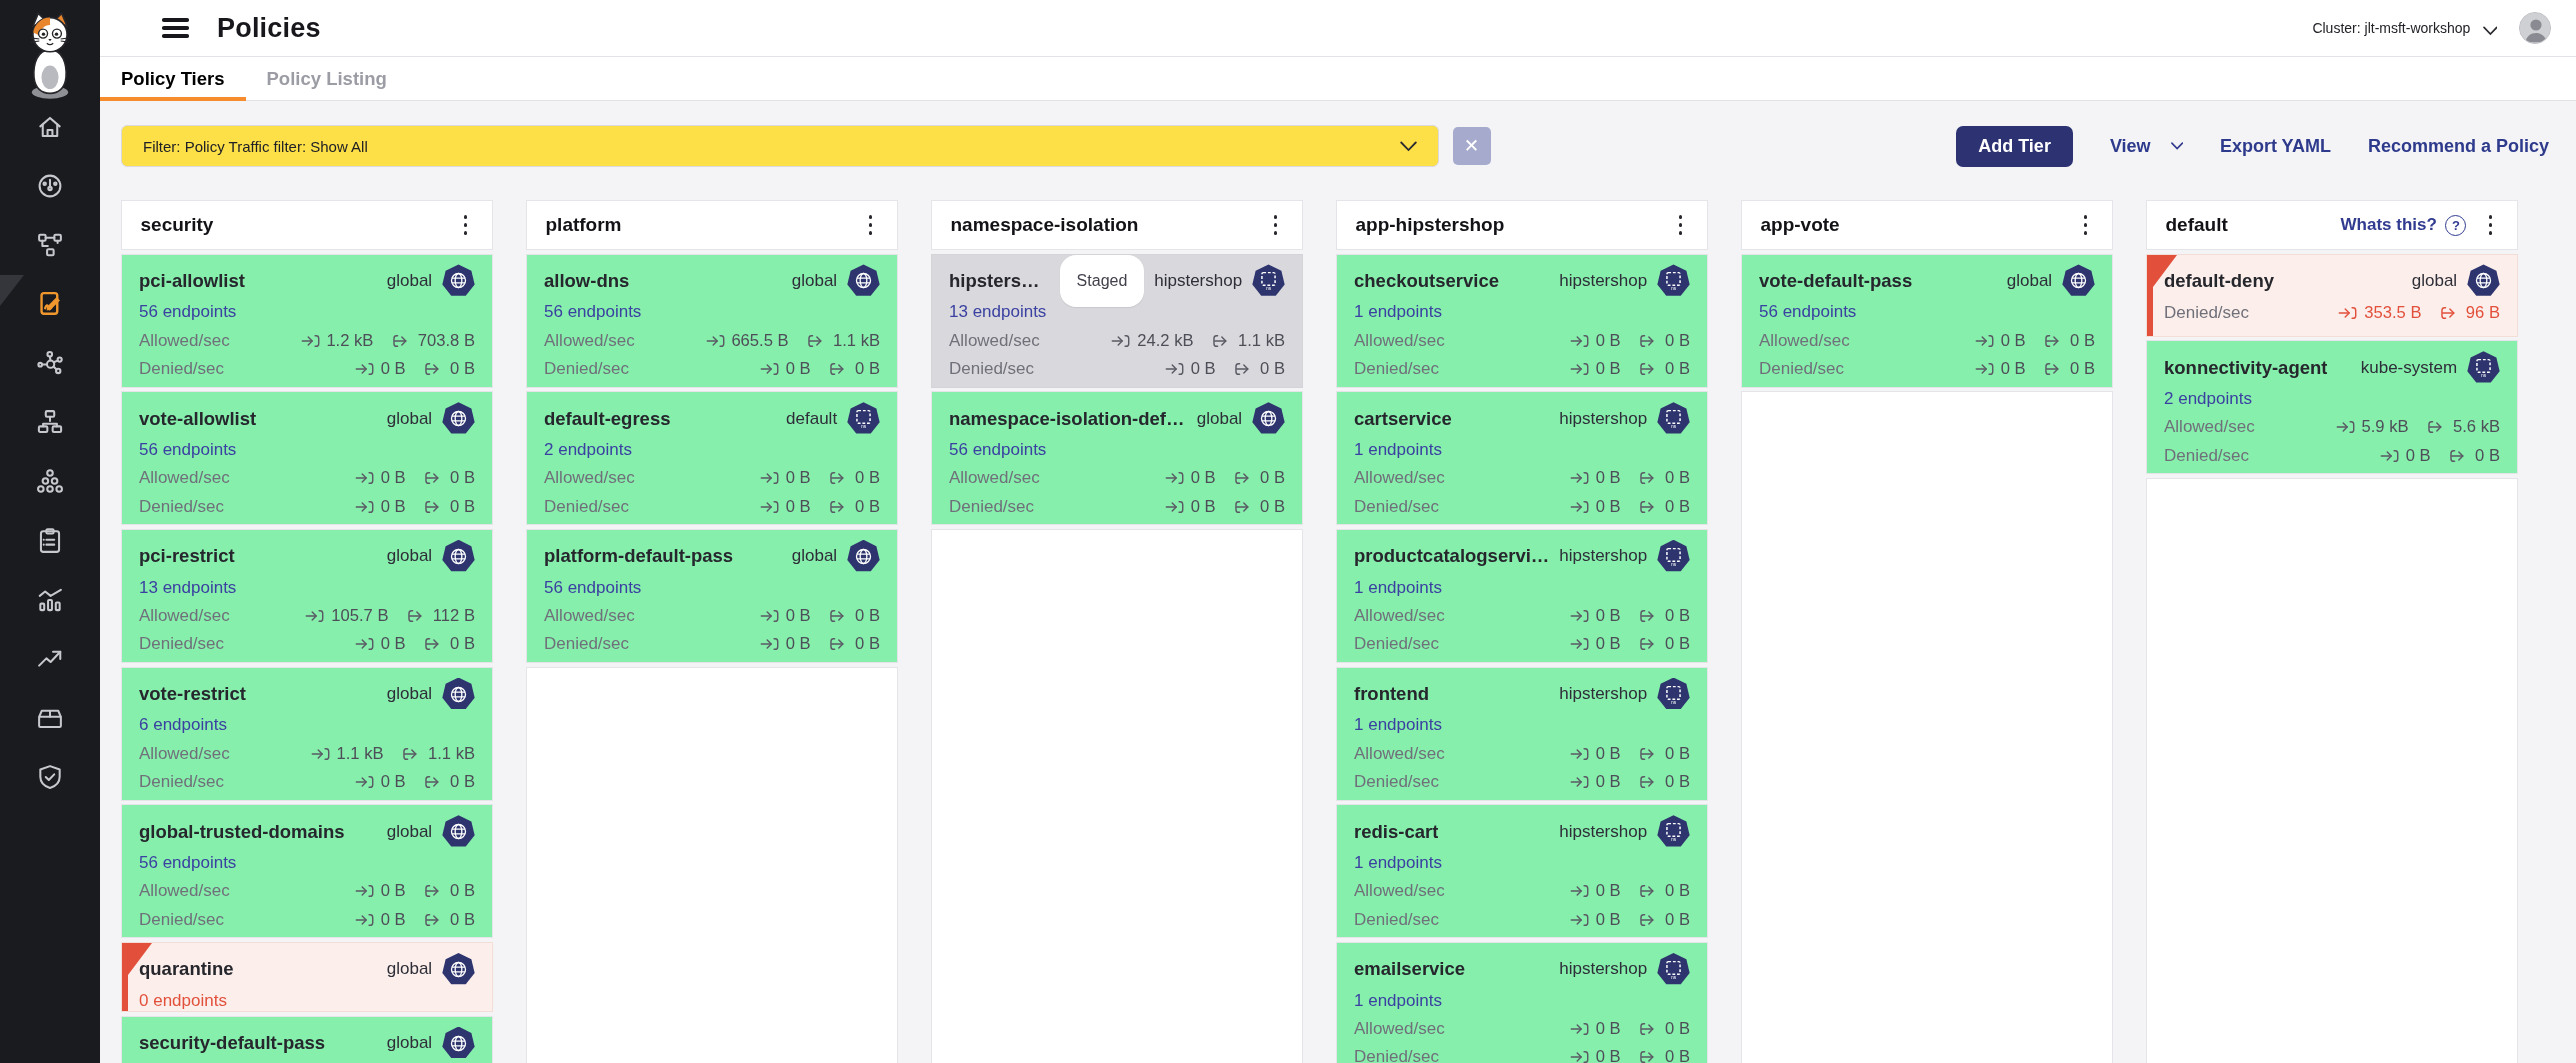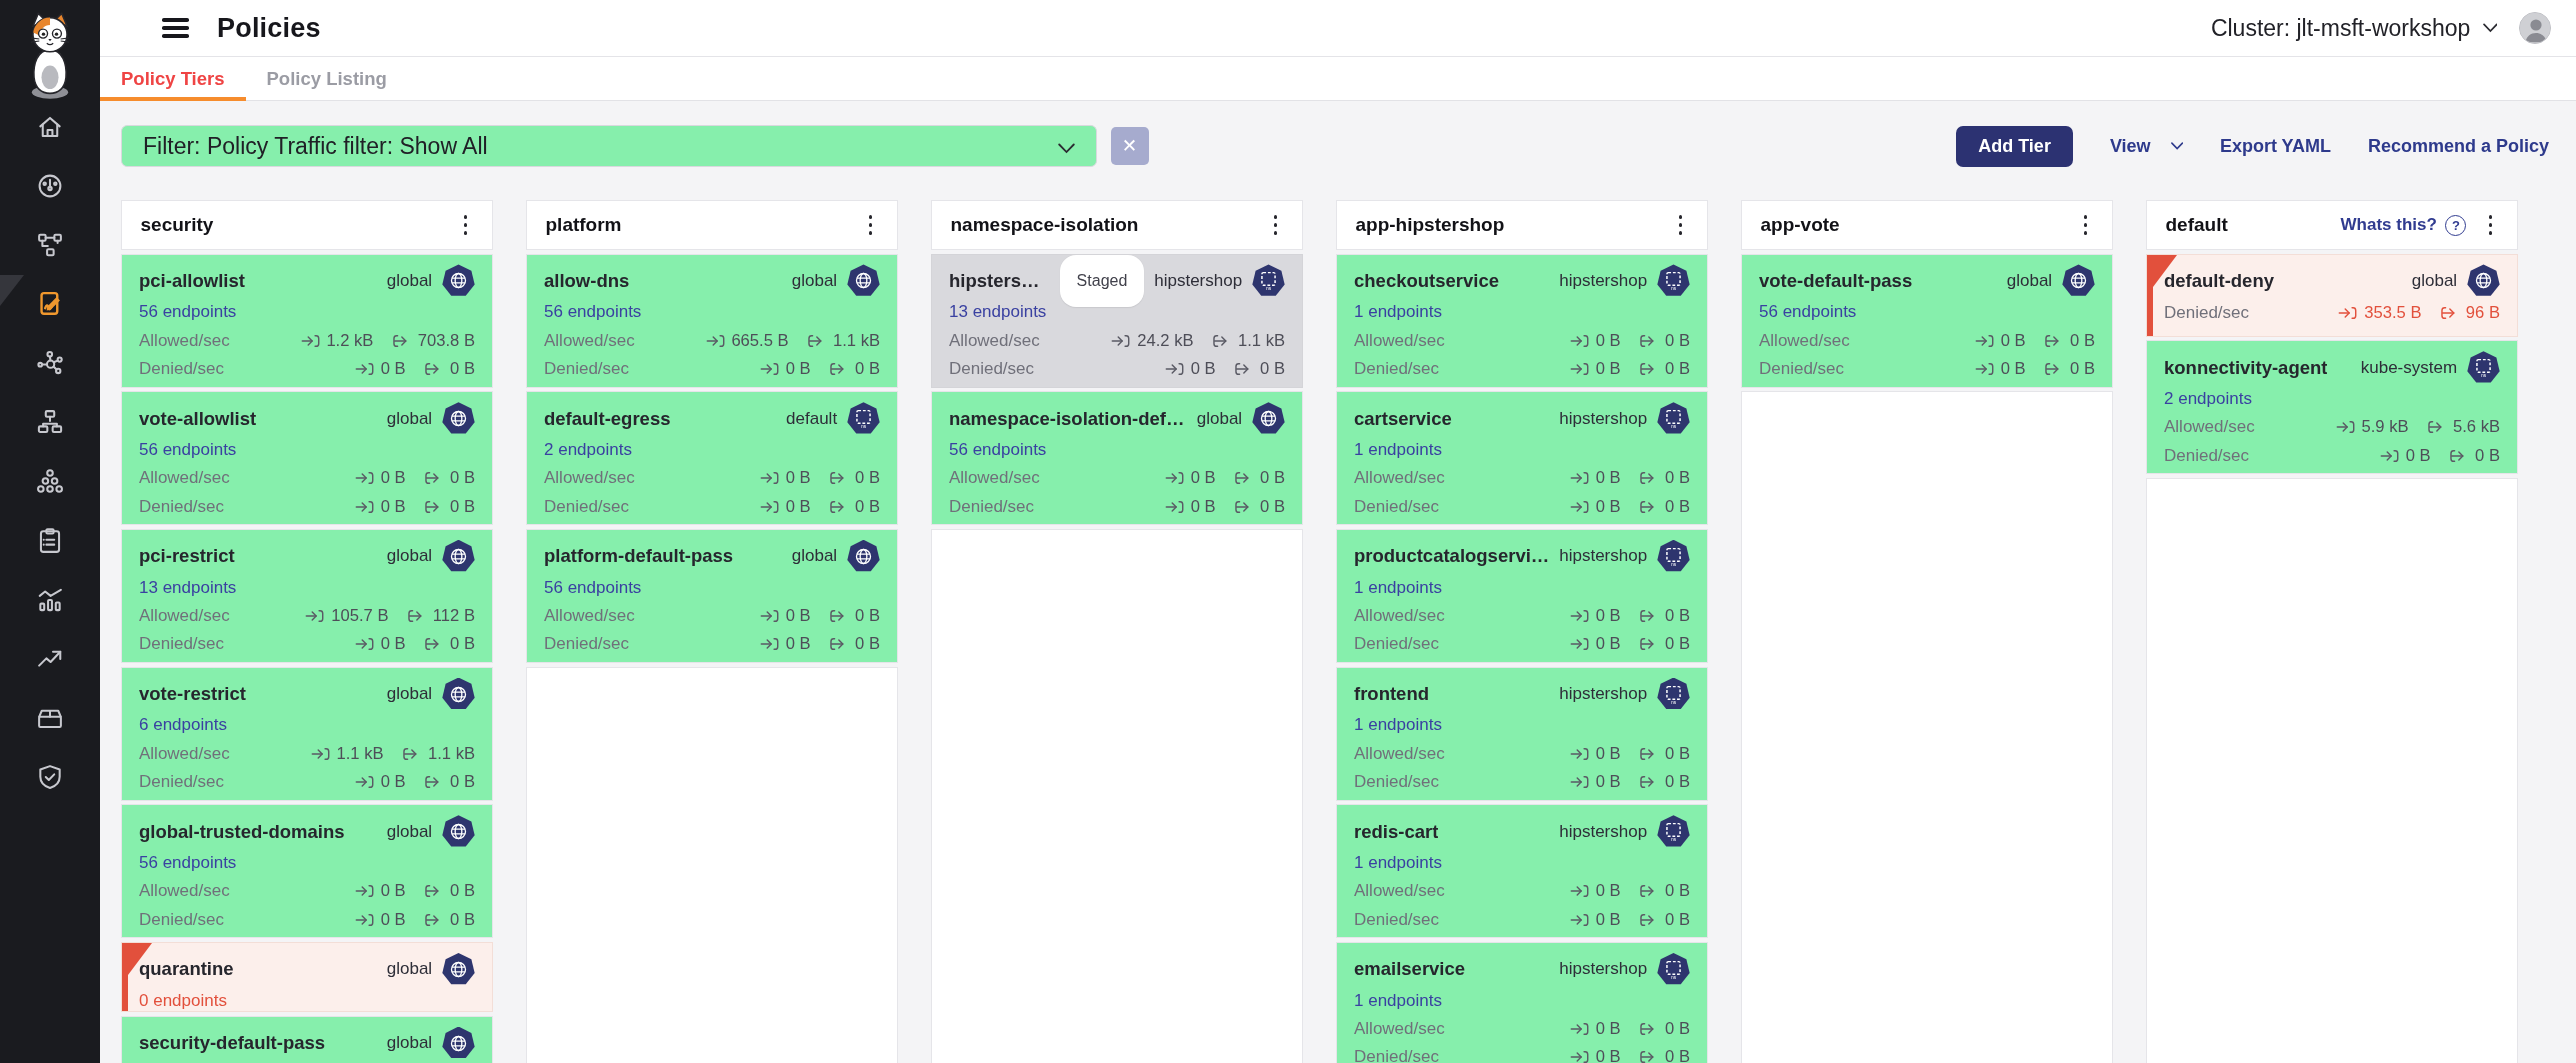--- a/index.html
+++ b/index.html
@@ -15,35 +15,35 @@
     stroke-linecap:round;stroke-linejoin:round}
   .nav-ico.active svg{stroke:#f0982e;stroke-width:2}
   
   .topbar{position:absolute;left:100px;top:0;right:0;height:57px;background:#fff;
     border-bottom:0.6px solid #e4e4e8;display:flex;align-items:center}
   .hamburger{margin-left:62px;width:27px;display:flex;flex-direction:column;gap:4.9px;
     background:none;border:none;cursor:pointer}
   .hamburger i{display:block;height:3.1px;background:#17171c;border-radius:1.8px}
   .page-title{margin-left:28px;font-size:27px;font-weight:800;color:#17171c;letter-spacing:0.2px}
   .top-right{margin-left:auto;display:flex;align-items:center;gap:22px;margin-right:24.6px}
-  .cluster{display:flex;align-items:center;gap:12.3px;font-size:23px;color:#222228;
+  .cluster{display:flex;align-items:flex-end;gap:12.3px;font-size:14px;color:#222228;
     background:none;border:none;cursor:pointer}
   .avatar{width:32px;height:32px;border-radius:50%;overflow:hidden;background:#cfd0d4;border:0.6px solid #bfc0c5}
   
   .tabsbar{position:absolute;left:100px;top:57px;right:0;height:44px;background:#fff;
     border-bottom:1.2px solid #e2e2e6;display:flex}
   .tab{display:flex;align-items:center;padding:0 21px;font-size:18.5px;font-weight:700;
     color:#9b9ca4;position:relative;cursor:pointer}
-  .tab.active{color:#ef4444}
+  .tab.active{color:#000000}
   .tab.active::after{content:"";position:absolute;left:0;right:0;bottom:-1.2px;height:4.3px;background:#f68c2d}
   
   .main{position:absolute;left:100px;top:102px;right:0;bottom:0}
   .filter-row{display:flex;align-items:center;margin:23px 27px 0 21px}
-  .filter-box{width:976px;height:42px;background:#86efac;border:0.6px solid #d9d9de;border-radius:6.2px;
-    display:flex;align-items:center;padding:0 21px;font-size:23px;color:#202026;cursor:pointer}
+  .filter-box{width:1318px;height:42px;background:#fde047;border:0.6px solid #d9d9de;border-radius:6.2px;
+    display:flex;align-items:center;padding:0 21px;font-size:15px;color:#202026;cursor:pointer}
   .filter-box .chev{margin-left:auto;color:#2b2b31}
   .clear-btn{margin-left:13.5px;width:38px;height:38px;border-radius:4.9px;background:#a6abce;color:#fff;
     font-size:18.5px;border:none;display:flex;align-items:center;justify-content:center;cursor:pointer}
   .actions{margin-left:auto;display:flex;align-items:center;gap:37px}
   .btn-primary{height:41px;padding:0 22px;background:#2c3272;color:#fff;font-size:18px;font-weight:600;
     border:none;border-radius:7px;cursor:pointer}
   .btn-link{display:flex;align-items:center;gap:20px;background:none;border:none;color:#2e3a8c;
     font-size:18px;font-weight:600;cursor:pointer}
   
   .tiers{position:absolute;left:21px;top:98px;display:flex;gap:33px}

